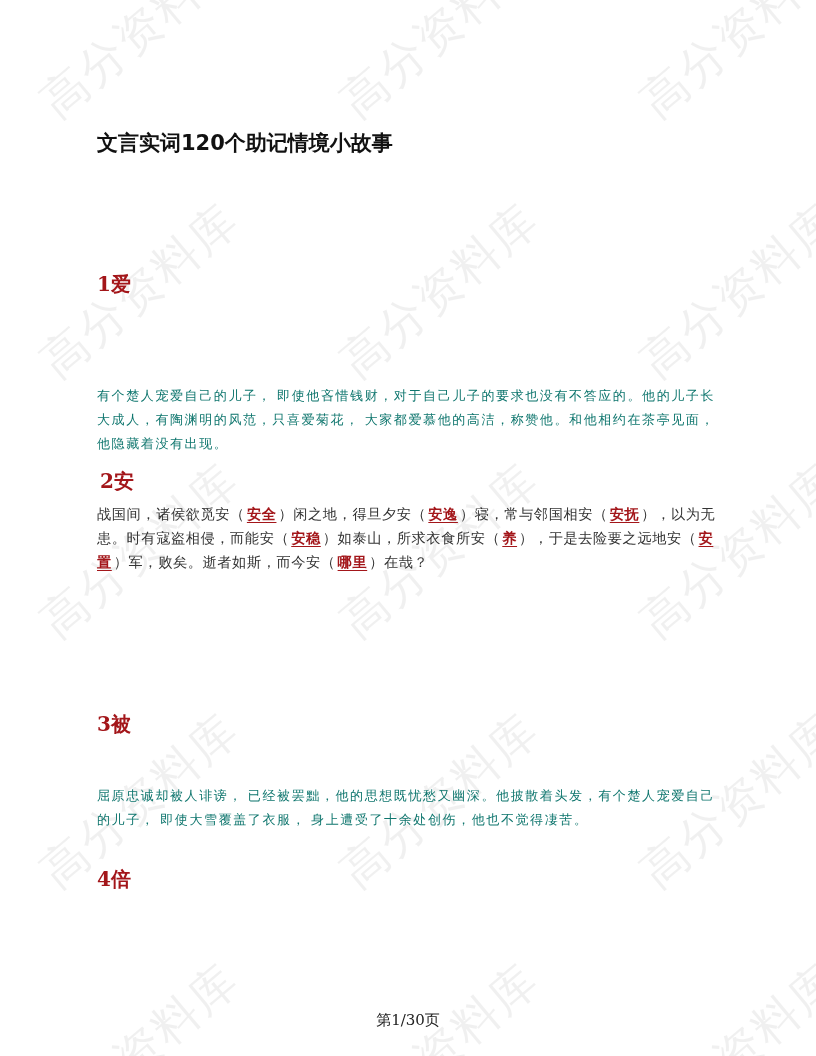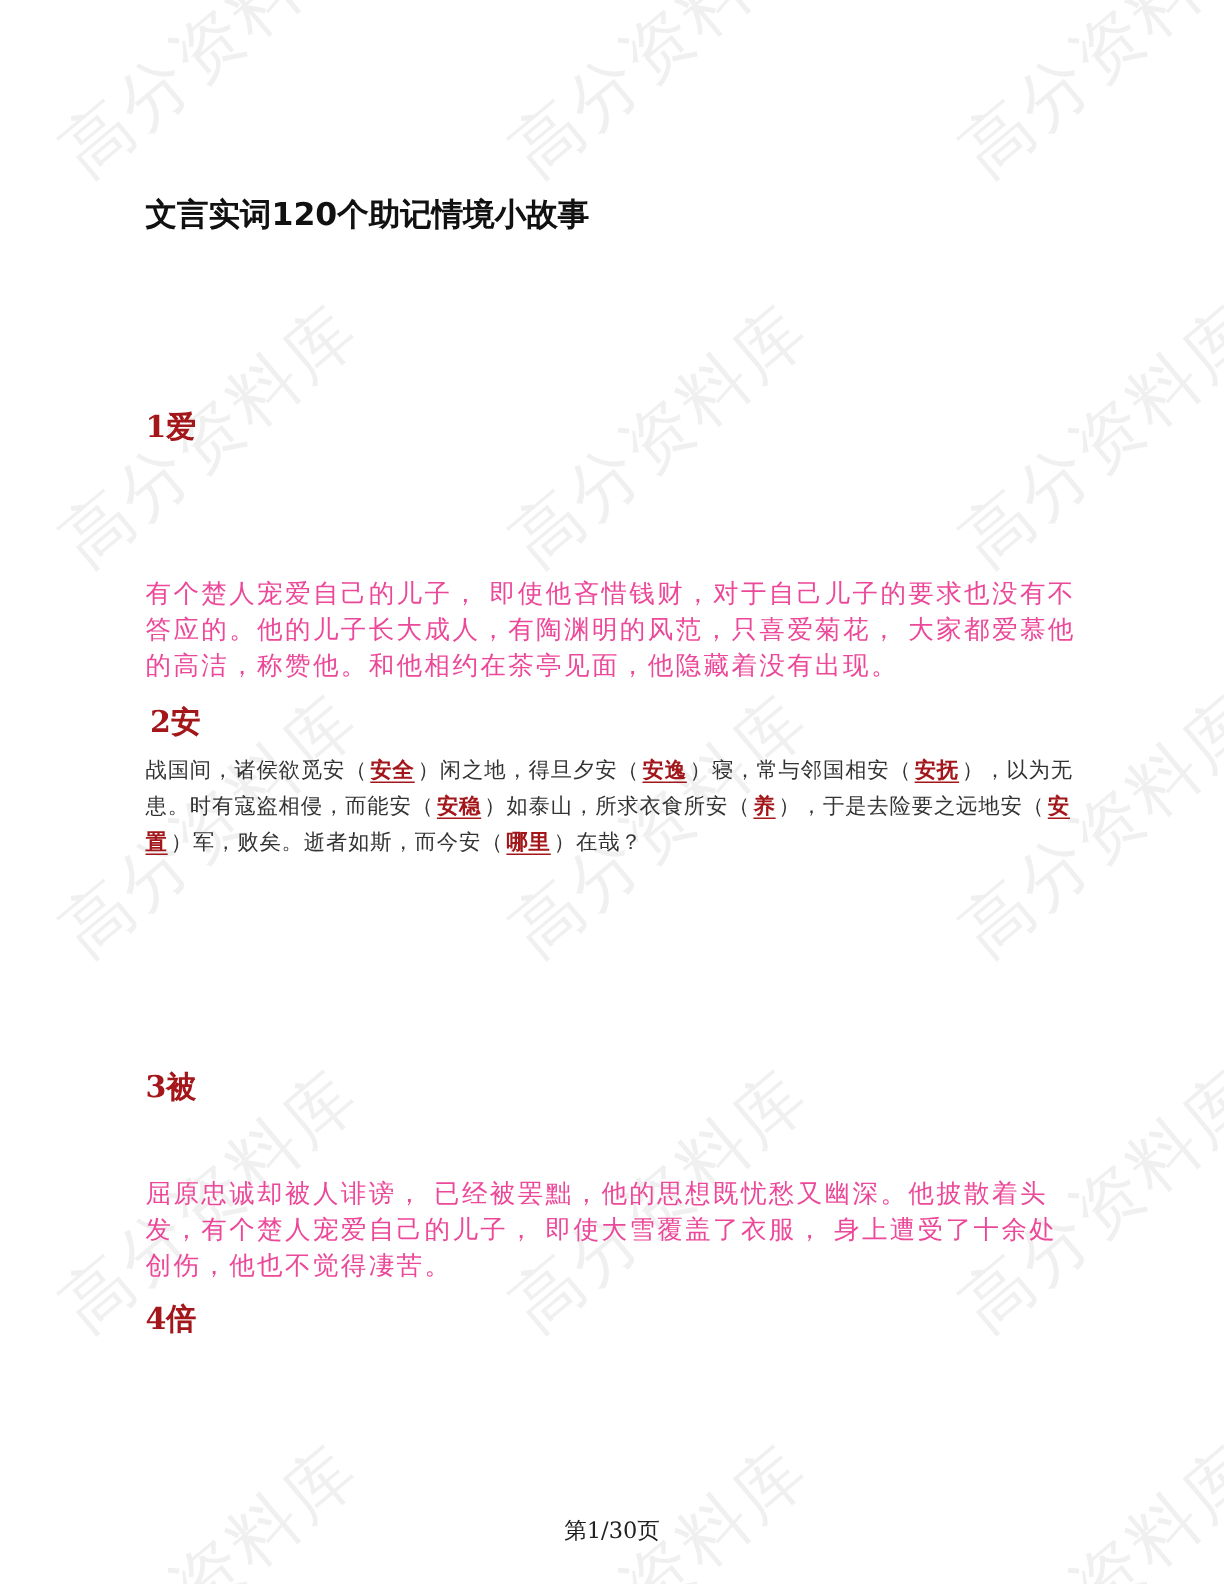--- a/index.html
+++ b/index.html
@@ -26,22 +26,22 @@
   .orig {
     position: absolute; left: 97px; width: 625px; margin: 0;
     font-size: 14.2px; line-height: 24px; color: #333; letter-spacing: 0.6px;
   }
   .orig .kw {
     color: #a3161a; font-weight: bold; text-decoration: underline; text-underline-offset: 3px;
     padding: 0 2px;
   }
   .trans {
     position: absolute; left: 97px; width: 625px; margin: 0;
-    font-size: 17px; line-height: 24px; color: #ec4899; letter-spacing: 1.6px;
-    font-family: Liberation Sans, sans-serif;
+    font-size: 13px; line-height: 24px; color: #0f766e; letter-spacing: 1.6px;
+    font-family: Liberation Serif, serif;
   }
   .footer {
     position: absolute; left: 0; width: 816px; top: 1011px; text-align: center;
     font-size: 15px; color: #222; margin: 0;
   }
 </style>
 </head>
 <body>
 
 <div class="watermarks" id="wm-layer">

